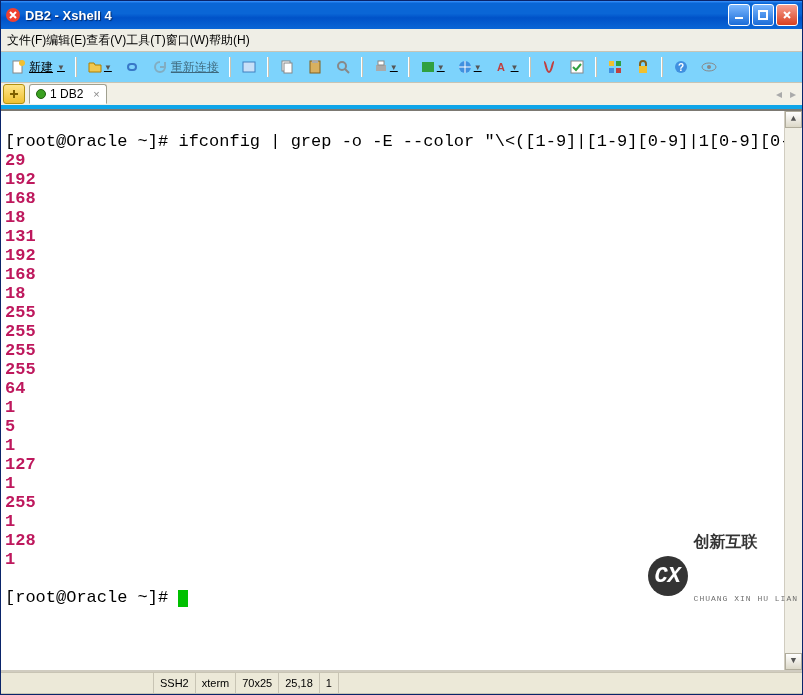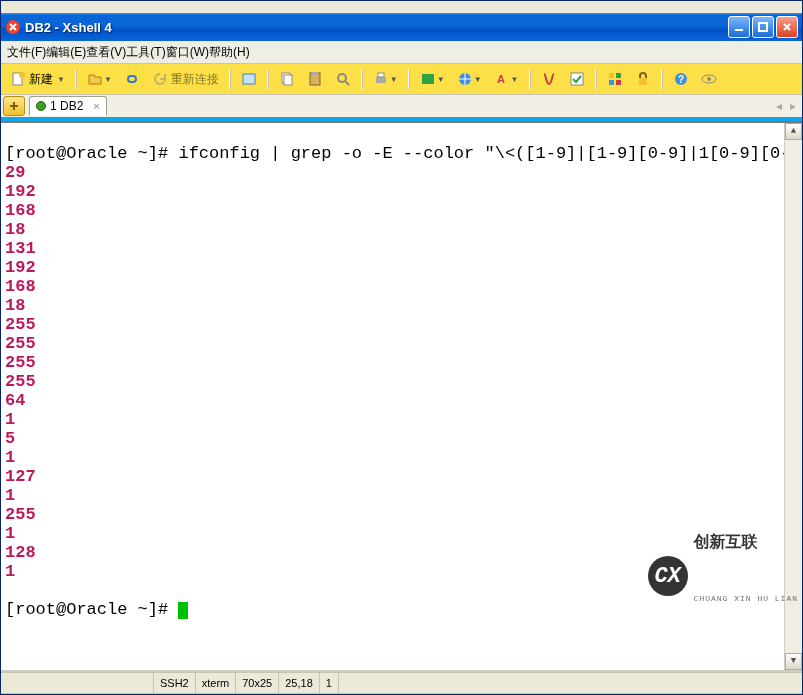--- a/index.html
+++ b/index.html
@@ -20,21 +20,20 @@
   }
   .titlebar {
     height: 28px;
     background: linear-gradient(to bottom, #3a93ff 0%, #0a66d6 8%, #0a66d6 45%, #0052c8 60%, #0a66d6 100%);
     display: flex;
     align-items: center;
     padding: 0 4px;
     color: #fff;
     font-weight: bold;
     font-size: 13px;
-    margin-top: 12px;
   }
   .titlebar .app-icon {
     width: 16px; height: 16px; margin-right: 4px;
     display:inline-flex;align-items:center;justify-content:center;
   }
   .titlebar .title-text { flex:1; text-shadow: 1px 1px 1px #002a6b; }
   .win-btns { display:flex; gap:2px; }
   .win-btn {
     width: 22px; height: 22px;
     border: 1px solid #fff;
@@ -49,25 +48,26 @@
     height: 22px;
     background: #efeee6;
     border-bottom: 1px solid #c8c4b4;
     display:flex; align-items:center;
     padding: 0 6px;
     gap: 0;
   }
   .menubar span { color:#000; }
   .toolbar {
     height: 30px;
-    background: #fde047;
+    background: #7dd3fc;
     border-bottom: 1px solid #c8c4b4;
     display:flex; align-items:center;
     padding: 0 4px;
     gap: 2px;
+    text-decoration: underline;
   }
   .tbtn {
     height: 22px;
     display:flex;align-items:center;justify-content:center;
     padding: 0 4px;
     border: 1px solid transparent;
     border-radius:3px;
   }
   .tbtn svg { width:16px; height:16px; }
   .tbtn.txt { gap:3px; }

